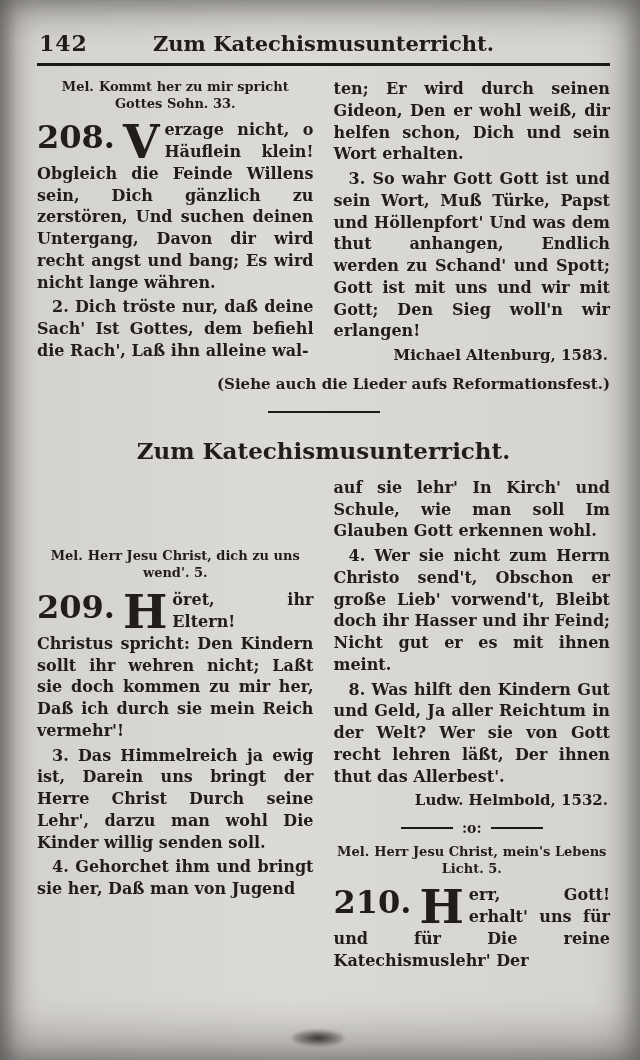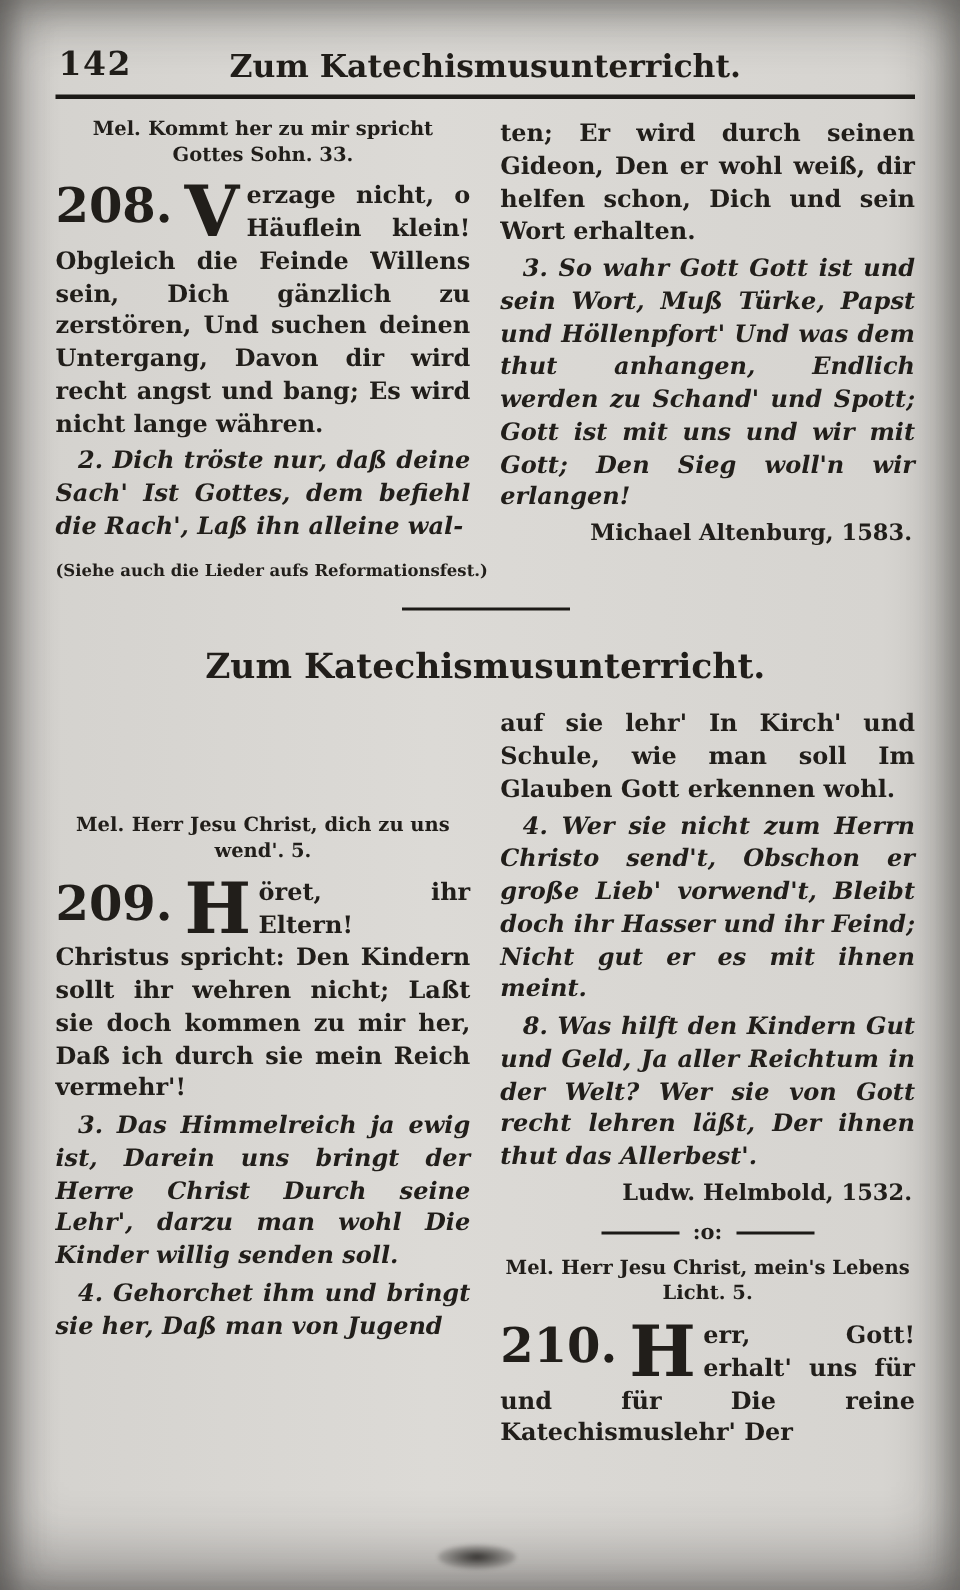--- a/index.html
+++ b/index.html
@@ -22,27 +22,27 @@
   .header-title{position:absolute;left:50%;transform:translateX(-50%);top:3px;font-size:21px;font-weight:bold;white-space:nowrap;}
   .header-rule{height:3px;background:#1c1a17;margin-top:3px;}
   
   .cols{display:flex;margin-top:12px;align-items:center;}
   .col{width:50%;box-sizing:border-box;}
   .col-l{padding-right:9px;}
   .col-r{padding-left:9px;}
   .col-rule{width:2px;background:#34302b;flex:0 0 2px;}
   
   p{margin:0 0 3px 0;font-size:16px;line-height:1.36;text-align:justify;font-weight:bold;}
-  .verse{text-indent:15px;font-style:italic;}
+  .verse{text-indent:15px;}
   .mel{font-size:13px;line-height:1.3;text-align:center;font-weight:bold;margin:0 0 7px 0;}
   .mel .mel-label{margin-right:5px;}
   .hymn-num{float:left;font-size:32px;line-height:.95;font-weight:bold;margin:3px 8px 0 0;}
   .drop-cap{float:left;font-size:47px;line-height:.76;font-weight:bold;margin:5px 5px 0 0;}
   .attribution{text-align:right;font-size:15px;font-weight:bold;margin:3px 2px 0 0;text-indent:0;}
-  .footnote{text-align:left;font-size:11px;font-weight:bold;margin:9px 0 16px 0;}
+  .footnote{text-align:right;font-size:15px;font-weight:bold;margin:9px 0 16px 0;}
   .mid-rule{width:112px;height:2px;background:#1c1a17;margin:0 auto 24px auto;}
   .section-heading{text-align:center;font-size:23px;font-weight:bold;margin:0 0 13px 0;}
   .orn-divider{display:flex;align-items:center;justify-content:center;gap:9px;margin:10px 0 9px 0;}
   .orn-divider .line{width:52px;height:2px;background:#1c1a17;}
   .orn-divider .orn-text{font-size:14px;font-weight:bold;line-height:1;}
   .smudge{position:absolute;left:292px;bottom:14px;width:52px;height:16px;border-radius:50%;
     background:radial-gradient(ellipse at center, rgba(25,23,20,.85) 0%, rgba(25,23,20,.25) 60%, rgba(25,23,20,0) 100%);
     filter:blur(1.5px);z-index:4;}
 </style>
 </head>

